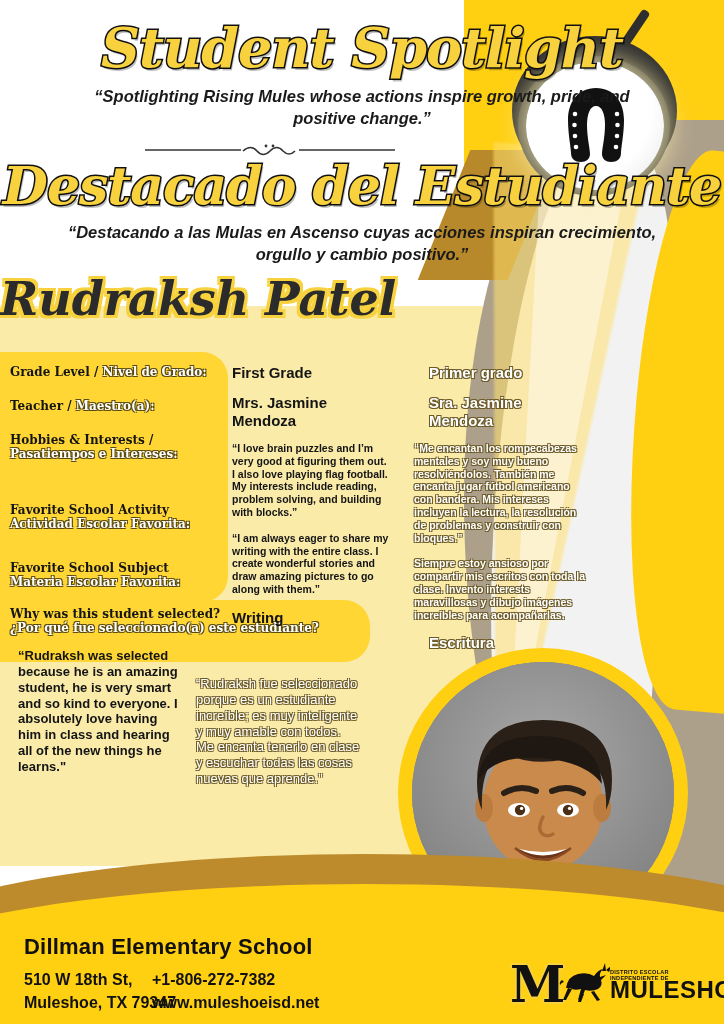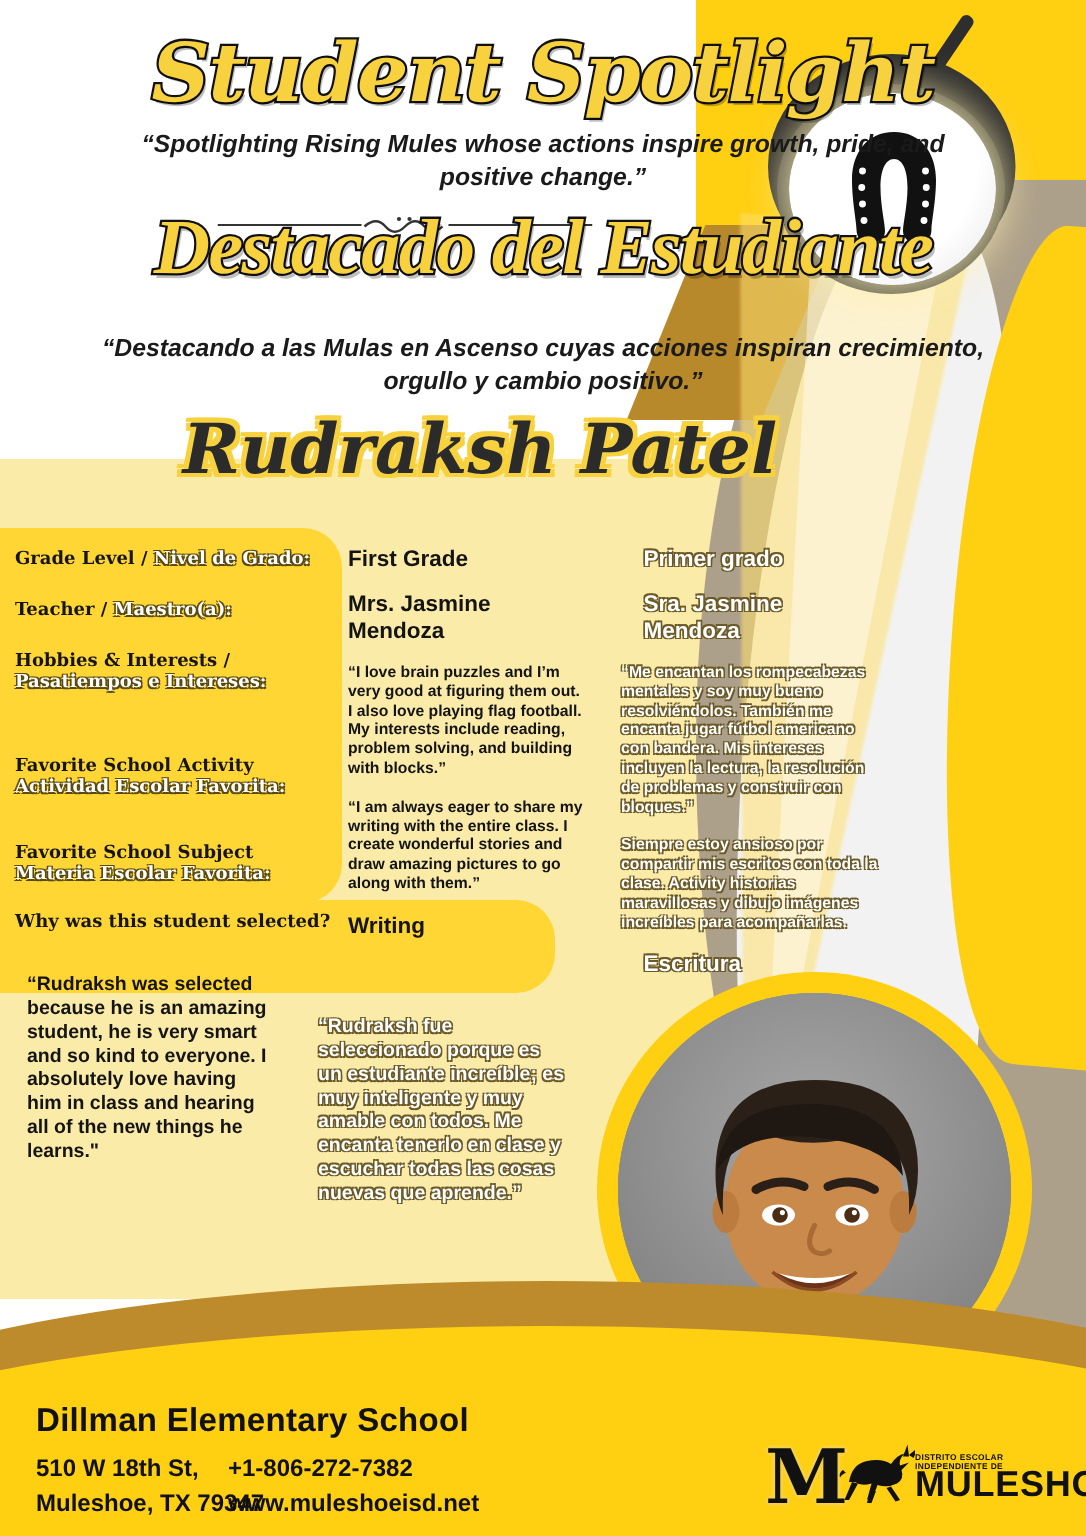--- a/index.html
+++ b/index.html
@@ -98,36 +98,36 @@
     position:absolute;left:0;width:724px;text-align:center;
     font-family:"DejaVu Serif", serif;
     font-style:italic;font-weight:bold;
     color:#F7D23E;
     -webkit-text-stroke:3px #111;
     paint-order:stroke fill;
     text-shadow:2px 3px 0 rgba(0,0,0,.25);
     white-space:nowrap;
   }
   #title-en{top:16px;font-size:54px;letter-spacing:-1px;}
-  #title-es{top:136px;font-size:52px;letter-spacing:-1px;font-family:Liberation Serif, serif;}
+  #title-es{top:155px;font-size:52px;letter-spacing:-1px;}
 
   .subtitle{
     position:absolute;left:62px;width:600px;text-align:center;
     font-family:"Liberation Sans", sans-serif;
     font-weight:bold;color:#1A1A1A;font-size:16.5px;line-height:1.32;font-style:italic;
   }
   #sub-en{top:86px;}
   #sub-es{top:222px;}
 
   
   .divider{position:absolute;top:142px;left:145px;width:250px;height:16px;}
 
   
   #student-name{
-    position:absolute;top:272px;left:0;width:640px;text-align:center;
+    position:absolute;top:272px;left:0;width:640px;
     font-family:"DejaVu Serif", serif;font-style:italic;font-weight:bold;
     font-size:46px;color:#2B2B2B;
     text-shadow:
        3px 0 0 #F7D23E, -3px 0 0 #F7D23E, 0 3px 0 #F7D23E, 0 -3px 0 #F7D23E,
        3px 3px 0 #F7D23E, -3px -3px 0 #F7D23E, 3px -3px 0 #F7D23E, -3px 3px 0 #F7D23E;
     white-space:nowrap;
   }
 
   
   .label-panel{
@@ -169,24 +169,23 @@
   .col-es .quote{font-size:10.5px;font-weight:bold;line-height:1.22;margin-bottom:13px;}
 
   
   .why-en{
     position:absolute;left:18px;top:648px;width:165px;
     font-family:"Liberation Sans", sans-serif;font-weight:bold;
     font-size:13px;line-height:1.22;color:#141414;
   }
   .why-es{
     position:absolute;left:196px;top:676px;width:165px;
-    font-family:"Liberation Sans", sans-serif;font-weight:bold;
+    font-family:"Liberation Sans", sans-serif;font-weight:normal;
     font-size:13px;line-height:1.22;color:#FFFFFF;
     text-shadow:1px 1px 0 #6b5a28,-1px 1px 0 #6b5a28,1px -1px 0 #6b5a28,-1px -1px 0 #6b5a28;
-    margin-left:16px;
   }
 
   
   .photo-ring{
     position:absolute;left:398px;top:648px;width:290px;height:290px;
     border-radius:50%;background:#FFCF12;
   }
   .photo{
     position:absolute;left:14px;top:14px;width:262px;height:262px;
     border-radius:50%;overflow:hidden;background:#8d8d8d;
@@ -307,35 +306,36 @@
     <div class="es">Actividad Escolar Favorita:</div>
   </div>
 
   <div class="lbl" style="top:562px">
     <div class="en">Favorite School Subject</div>
     <div class="es">Materia Escolar Favorita:</div>
   </div>
 
   <div class="lbl wide" style="top:608px">
     <div class="en">Why was this student selected?</div>
+    <div class="es">¿Por qué fue seleccionado(a) este estudiante?</div>
   </div>
 
   <div class="col-en">
     <div class="big">First Grade</div>
     <div class="big">Mrs. Jasmine Mendoza</div>
     <div class="quote">“I love brain puzzles and I’m very good at figuring them out. I also love playing flag football. My interests include reading, problem solving, and building with blocks.”</div>
     <div class="quote">“I am always eager to share my writing with the entire class. I create wonderful stories and draw amazing pictures to go along with them.”</div>
     <div class="big">Writing</div>
   </div>
 
   <div class="col-es">
     <div class="big">Primer grado</div>
     <div class="big">Sra. Jasmine Mendoza</div>
     <div class="quote">“Me encantan los rompecabezas mentales y soy muy bueno resolviéndolos. También me encanta jugar fútbol americano con bandera. Mis intereses incluyen la lectura, la resolución de problemas y construir con bloques.”</div>
-    <div class="quote">Siempre estoy ansioso por compartir mis escritos con toda la clase. Activity historias maravillosas y dibujo imágenes increíbles para acompañarlas.</div>
+    <div class="quote">Siempre estoy ansioso por compartir mis escritos con toda la clase. Invento interests maravillosas y dibujo imágenes increíbles para acompañarlas.</div>
     <div class="big">Escritura</div>
   </div>
 
   <div class="why-en">“Rudraksh was selected because he is an amazing student, he is very smart and so kind to everyone. I absolutely love having him in class and hearing all of the new things he learns."</div>
   <div class="why-es">“Rudraksh fue seleccionado porque es un estudiante increíble; es muy inteligente y muy amable con todos. Me encanta tenerlo en clase y escuchar todas las cosas nuevas que aprende.”</div>
 
   <div class="photo-ring">
     <div class="photo">
       <svg viewBox="0 0 262 262" width="262" height="262">
         <rect width="262" height="262" fill="#8f8f8f"></rect>

